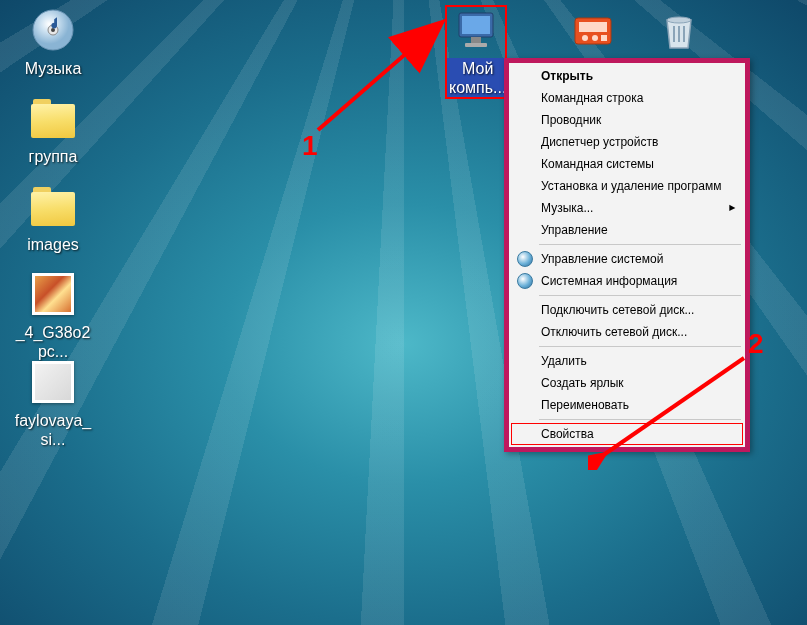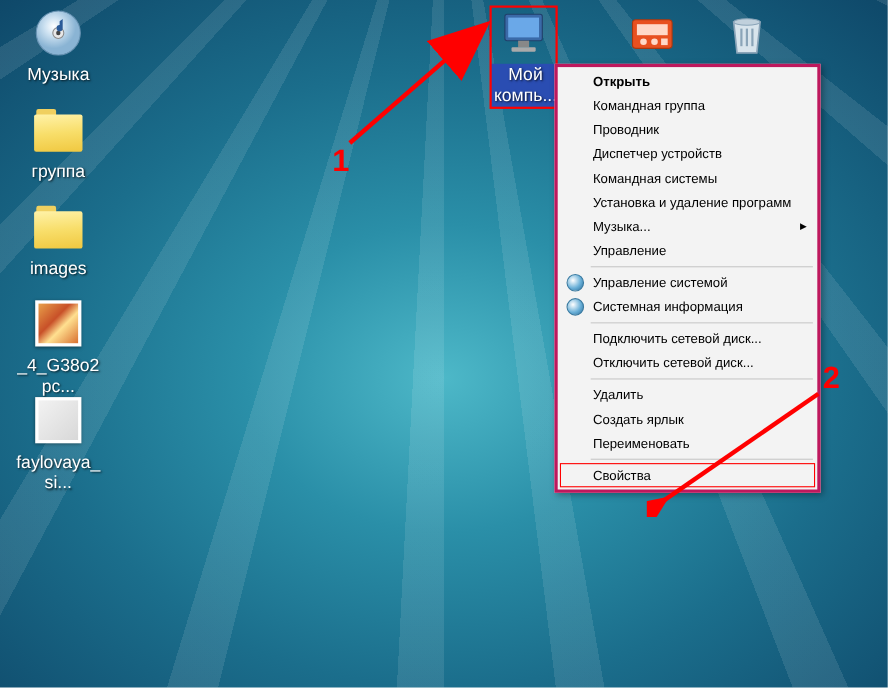--- a/index.html
+++ b/index.html
@@ -69,21 +69,21 @@
       background: linear-gradient(175deg, #fff2a8 0%, #f8de6a 50%, #f0c840 100%);
       border-radius: 2px;
     }
 
     .thumb { width: 42px; height: 42px; background: #fff; padding: 3px; box-shadow: 0 1px 3px rgba(0,0,0,0.4); }
     .thumb-inner { width: 100%; height: 100%; background: linear-gradient(135deg,#e8a04a,#c85028 40%,#ffe090 60%,#d87030); }
 
     .context-menu {
       position: absolute;
       background: #f3f3f3;
-      border: 3px solid #be185d;
+      border: 5px solid #be185d;
       box-shadow: 2px 2px 6px rgba(0,0,0,0.35);
       font-size: 12px;
       color: #000;
       padding: 2px;
       min-width: 240px;
     }
     .context-menu .item {
       padding: 4px 22px 4px 30px;
       position: relative;
       white-space: nowrap;
@@ -209,21 +209,21 @@
         <rect x="16" y="18" width="2" height="16" fill="#8aa4b8"></rect>
         <rect x="21" y="18" width="2" height="16" fill="#8aa4b8"></rect>
         <rect x="26" y="18" width="2" height="16" fill="#8aa4b8"></rect>
       </svg>
     </div>
     <span class="label"></span>
   </div>
 
   <div class="context-menu" style="left:504px; top:58px;">
     <div class="item bold"><span>Открыть</span></div>
-    <div class="item"><span>Командная группа</span></div>
+    <div class="item"><span>Командная строка</span></div>
     <div class="item"><span>Проводник</span></div>
     <div class="item"><span>Диспетчер устройств</span></div>
     <div class="item"><span>Командная системы</span></div>
     <div class="item"><span>Установка и удаление программ</span></div>
     <div class="item arrow"><span>Музыка...</span></div>
     <div class="item"><span>Управление</span></div>
     <div class="sep"></div>
     <div class="item"><span class="micon"></span><span>Управление системой</span></div>
     <div class="item"><span class="micon"></span><span>Системная информация</span></div>
     <div class="sep"></div>

